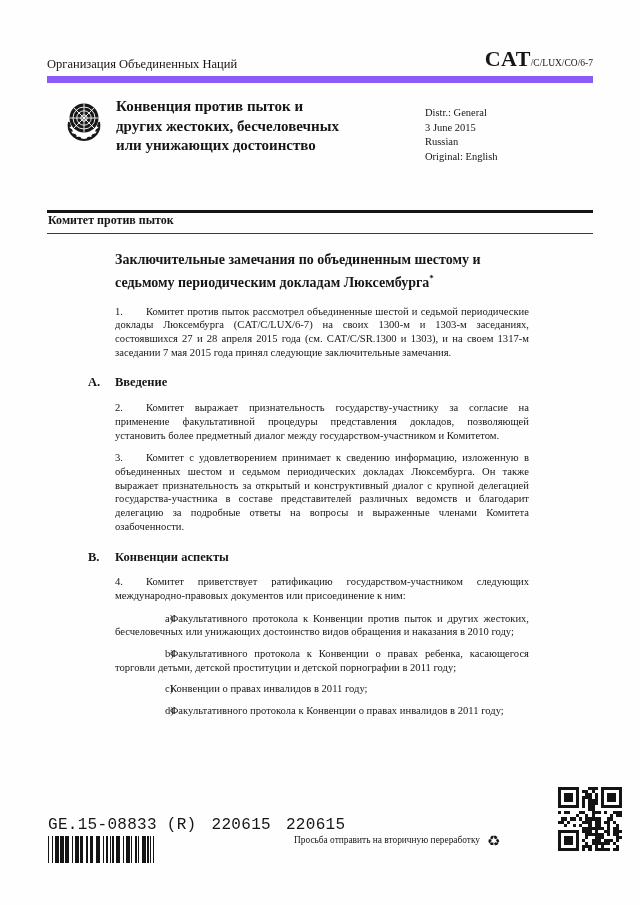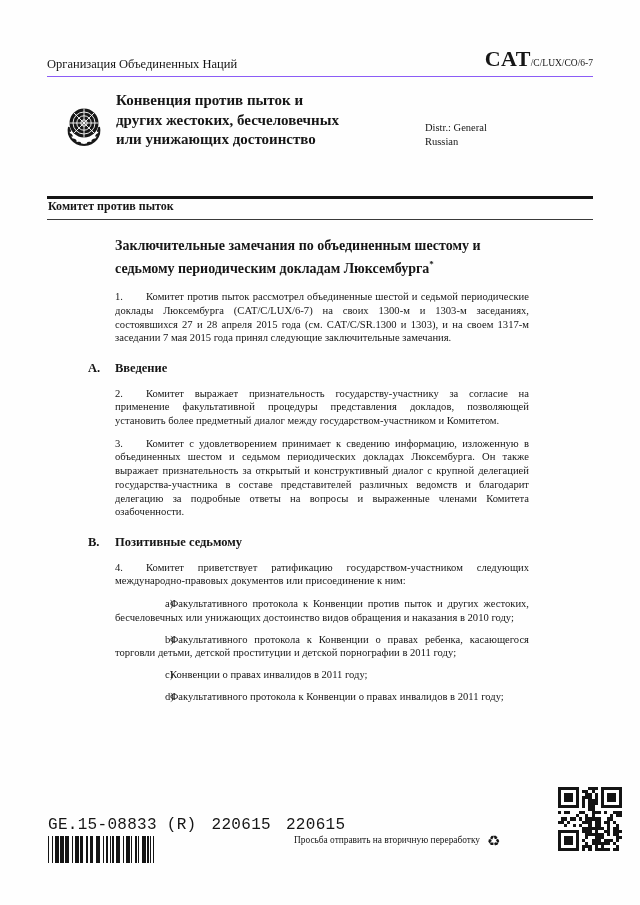--- a/index.html
+++ b/index.html
@@ -10,27 +10,27 @@
     background: #fefefe;
     color: #161616;
     font-family: "Liberation Serif", "DejaVu Serif", serif;
     box-sizing: border-box;
     padding: 46px 47px 0 47px;
     overflow: hidden;
   }
 
   
   .hdr { display: flex; justify-content: space-between; align-items: flex-end;
-         border-bottom: 1px solid #8b5cf6; padding-bottom: 4px; }
+         border-bottom: 7px solid #8b5cf6; padding-bottom: 4px; }
   .org { font-size: 12.5px; }
   .sym { font-size: 9.5px; white-space: nowrap; }
   .sym .big { font-size: 22px; font-weight: bold; letter-spacing: .4px; }
 
   
-  .masthead { display: flex; margin-top: 12px; align-items: flex-end; }
+  .masthead { display: flex; margin-top: 12px; }
   .emblem { width: 48px; height: 48px; margin: 2px 8px 0 13px; flex: none; }
   .conv-title { font-weight: bold; font-size: 15px; line-height: 19.5px; width: 256px; margin-top: 2px; }
   .distr { margin-left: auto; width: 168px; font-size: 10.5px; line-height: 14.5px; margin-top: 11px; }
 
   .rule-thick { margin-top: 46px; border-top: 3px solid #141414; }
   .committee { font-size: 12px; font-weight: bold; padding: 0 0 5px 1px; }
   .rule-thin { border-top: 1px solid #3a3a3a; }
 
   
   .content { margin: 16px 64px 0 68px; font-size: 10.6px; line-height: 13.7px; }
@@ -95,40 +95,42 @@
         </g>
       </svg>
     </div>
     <div class="conv-title">
       <div>Конвенция против пыток и</div>
       <div>других жестоких, бесчеловечных</div>
       <div>или унижающих достоинство</div>
     </div>
     <div class="distr">
       <div>Distr.: General</div>
+      <div>3 June 2015</div>
       <div>Russian</div>
+      <div>Original: English</div>
     </div>
   </div>
 
   <div class="rule-thick"></div>
   <div class="committee">Комитет против пыток</div>
   <div class="rule-thin"></div>
 
   <div class="content">
     <div class="doc-title"><span>Заключительные замечания по объединенным шестому и седьмому периодическим докладам Люксембурга</span><sup>*</sup></div>
 
     <p class="para"><span class="pnum">1.</span><span>Комитет против пыток рассмотрел объединенные шестой и седьмой периодические доклады Люксембурга (CAT/C/LUX/6-7) на своих 1300-м и 1303-м заседаниях, состоявшихся 27 и 28 апреля 2015 года (см. CAT/C/SR.1300 и 1303), и на своем 1317-м заседании 7 мая 2015 года принял следующие заключительные замечания.</span></p>
 
     <div class="sec"><span class="let">A.</span><span>Введение</span></div>
 
     <p class="para"><span class="pnum">2.</span><span>Комитет выражает признательность государству-участнику за согласие на применение факультативной процедуры представления докладов, позволяющей установить более предметный диалог между государством-участником и Комитетом.</span></p>
 
     <p class="para"><span class="pnum">3.</span><span>Комитет с удовлетворением принимает к сведению информацию, изложенную в объединенных шестом и седьмом периодических докладах Люксембурга. Он также выражает признательность за открытый и конструктивный диалог с крупной делегацией государства-участника в составе представителей различных ведомств и благодарит делегацию за подробные ответы на вопросы и выраженные членами Комитета озабоченности.</span></p>
 
-    <div class="sec"><span class="let">B.</span><span>Позитивные седьмому</span></div>
+    <div class="sec"><span class="let">B.</span><span>Конвенции аспекты</span></div>
 
     <p class="para"><span class="pnum">4.</span><span>Комитет приветствует ратификацию государством-участником следующих международно-правовых документов или присоединение к ним:</span></p>
 
     <p class="sub"><span class="marker">a)</span><span>Факультативного протокола к Конвенции против пыток и других жестоких, бесчеловечных или унижающих достоинство видов обращения и наказания в 2010 году;</span></p>
     <p class="sub"><span class="marker">b)</span><span>Факультативного протокола к Конвенции о правах ребенка, касающегося торговли детьми, детской проституции и детской порнографии в 2011 году;</span></p>
     <p class="sub"><span class="marker">c)</span><span>Конвенции о правах инвалидов в 2011 году;</span></p>
     <p class="sub"><span class="marker">d)</span><span>Факультативного протокола к Конвенции о правах инвалидов в 2011 году;</span></p>
   </div>
 
 

